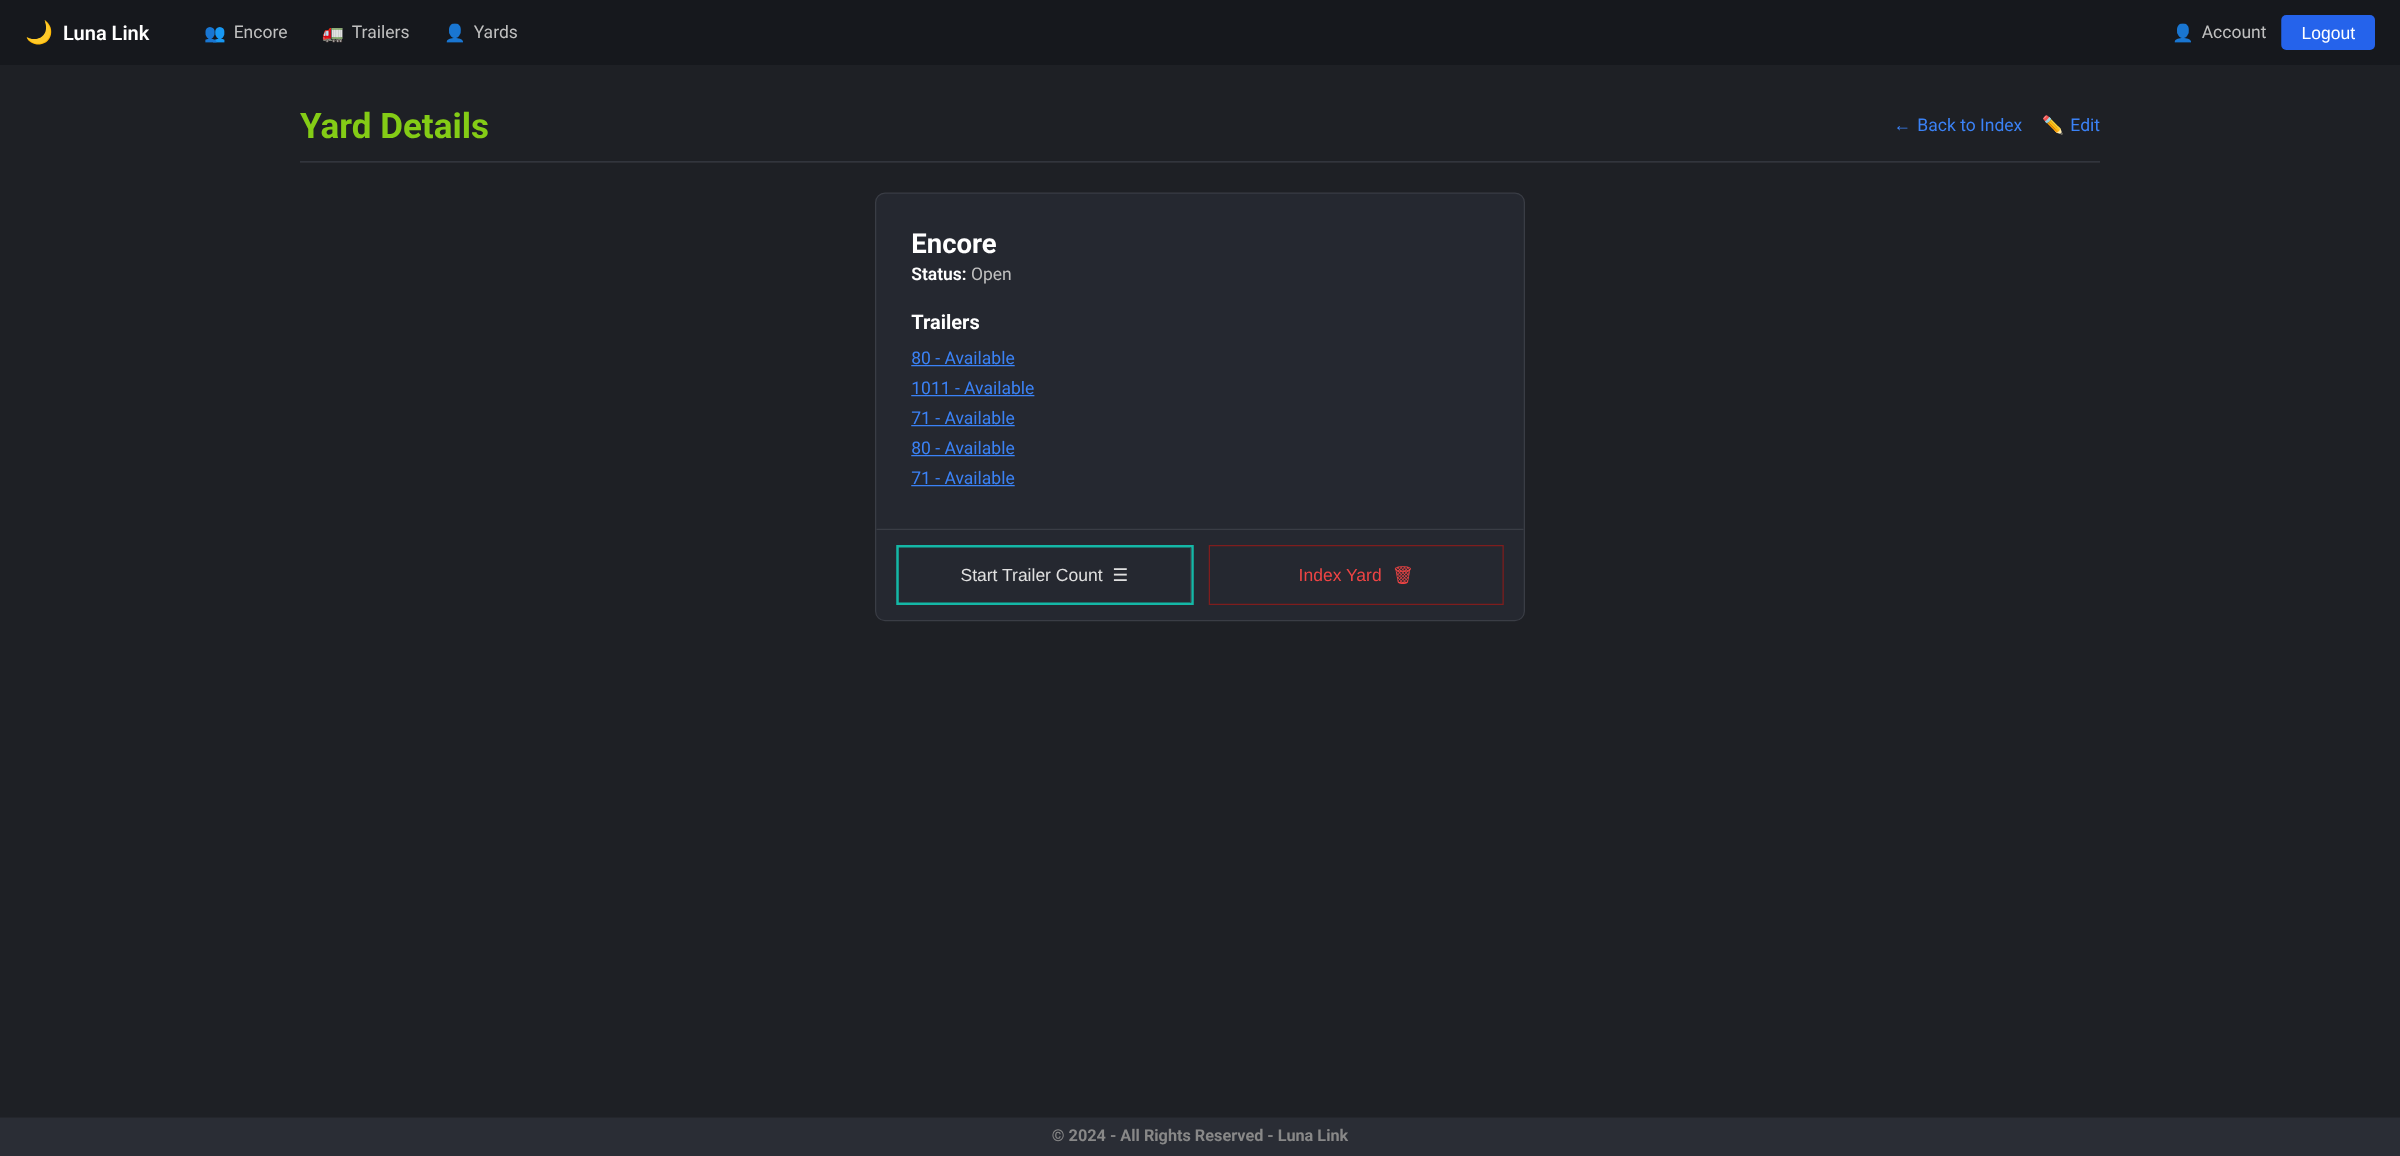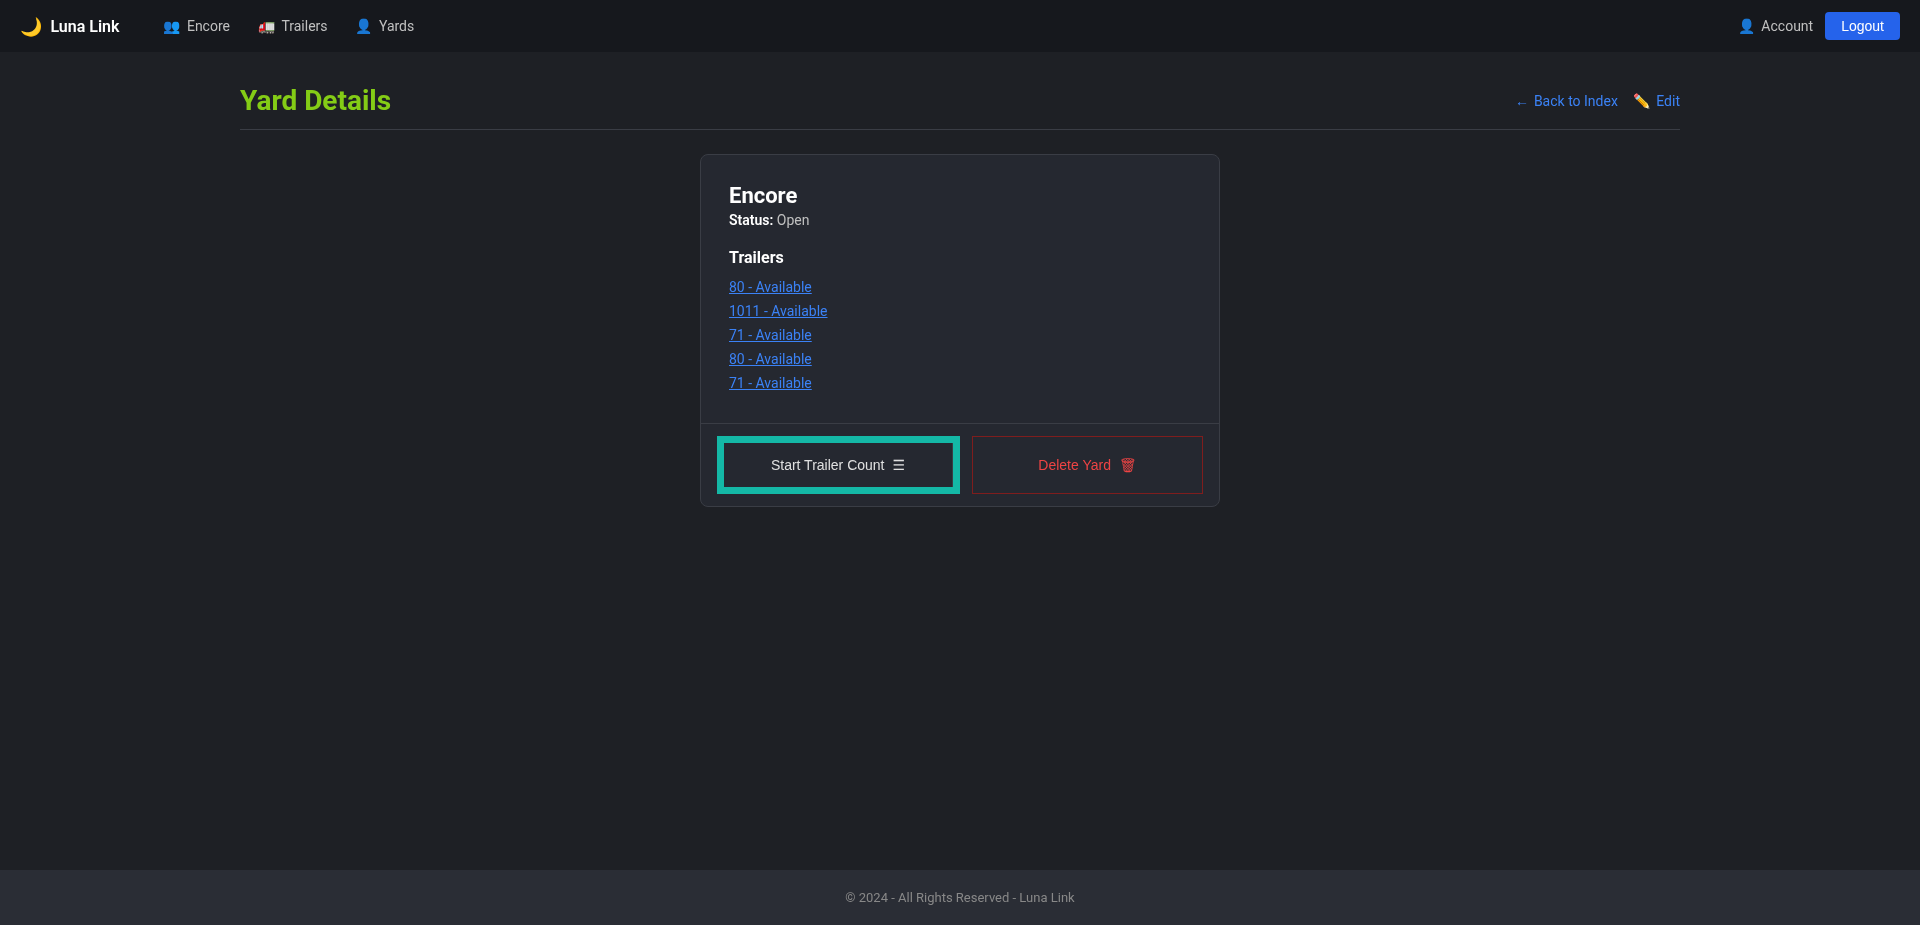--- a/index.html
+++ b/index.html
@@ -185,45 +185,46 @@
       color: #ef4444;
       padding: 14px 16px;
       font-size: 14px;
       cursor: pointer;
       display: flex;
       align-items: center;
       justify-content: center;
       gap: 8px;
     }
     .btn-start-count-wrapper {
-      border: 7px solid #14b8a6;
+      border: 2px solid #14b8a6;
       flex: 1;
       display: flex;
     }
     .btn-delete-yard-wrapper {
       border: 1px solid #7f1d1d;
       flex: 1;
       display: flex;
     }
     .card-footer-inner {
       display: flex;
       width: 100%;
       gap: 0;
       padding: 12px 16px;
       gap: 12px;
     }
 
     
     .footer {
       background-color: #2a2d35;
       text-align: center;
-      padding: 20px;
+      padding: 8px;
       color: #888;
       font-size: 13px;
       flex-shrink: 0;
+      font-weight: bold;
     }
   </style>
 </head>
 <body>
 
 <nav class="navbar">
   <a class="navbar-brand">
     <span class="moon-icon">🌙</span>
     <span>Luna Link</span>
   </a>
@@ -288,21 +289,21 @@
     <div class="card-footer">
       <div class="card-footer-inner">
         <div class="btn-start-count-wrapper">
           <button class="btn-start-count">
             <span>Start Trailer Count</span>
             <span>☰</span>
           </button>
         </div>
         <div class="btn-delete-yard-wrapper">
           <button class="btn-delete-yard">
-            <span>Delete Yard</span>
+            <span>Index Yard</span>
             <span>🗑</span>
           </button>
         </div>
       </div>
     </div>
   </div>
 </div>
 
 <footer class="footer">
   <span>© 2024 - All Rights Reserved - Luna Link</span>

